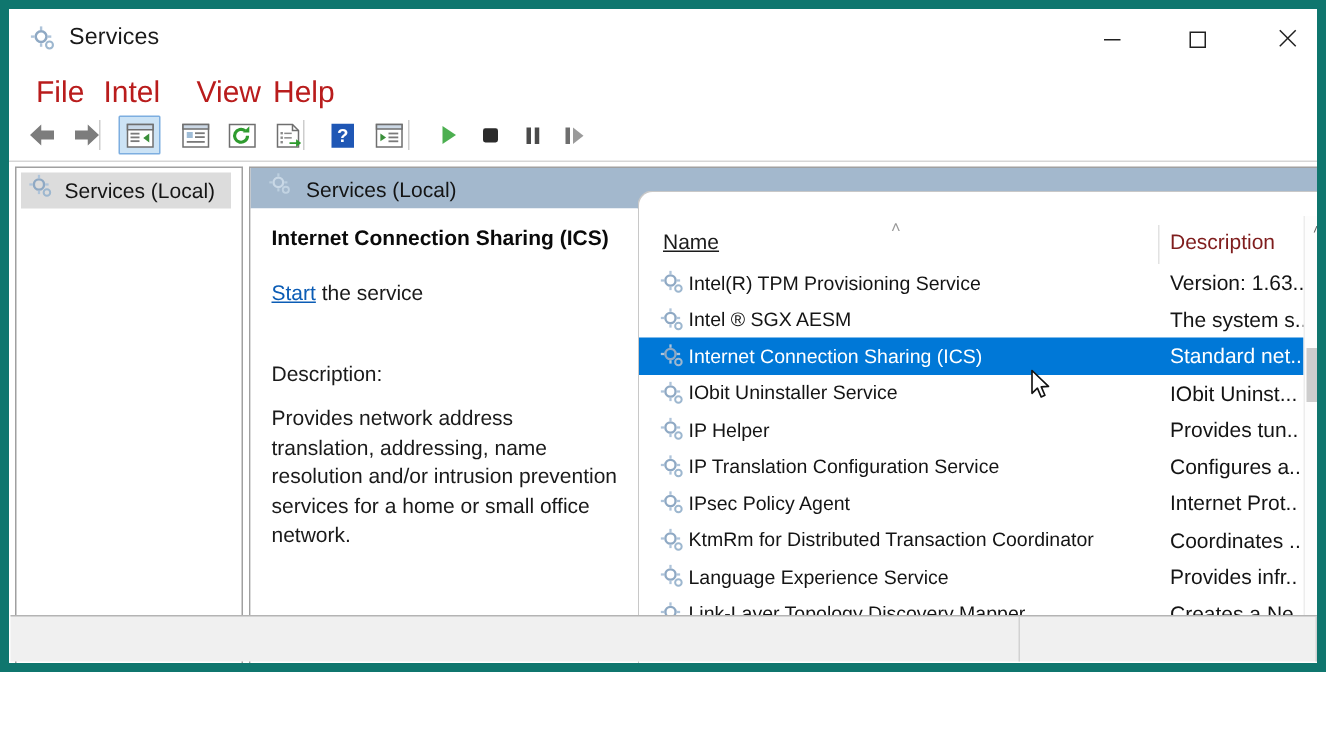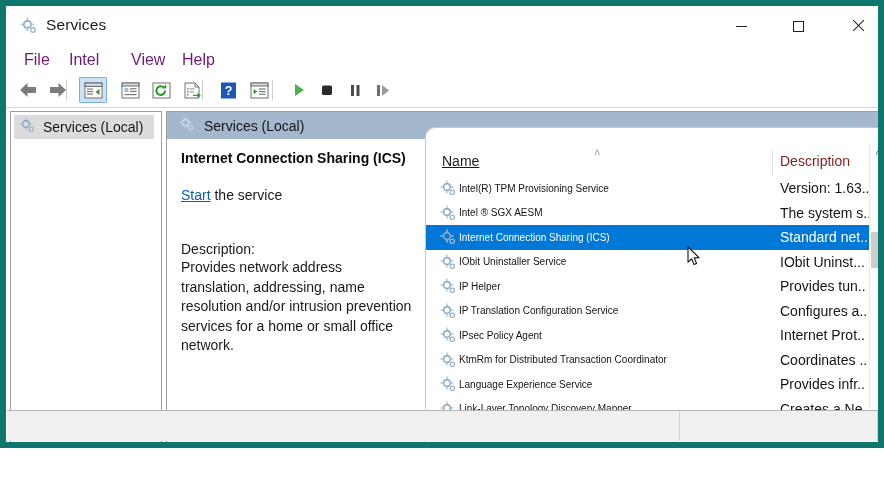--- a/index.html
+++ b/index.html
@@ -75,22 +75,22 @@
     position: absolute;
     left: 0; top: 40px;
     width: 884px; height: 27px;
     background: #ffffff;
   }
   .menu-item {
     position: absolute;
     top: 3px;
     height: 21px;
     padding: 2px 8px;
-    font-size: 16px;
-    color: #701a75;
+    font-size: 20px;
+    color: #b91c1c;
     cursor: default;
     white-space: nowrap;
   }
 
   
   .toolbar {
     position: absolute;
     left: 0; top: 67px;
     width: 884px; height: 34px;
     background: #ffffff;
@@ -193,21 +193,21 @@
     color: #0b5cb5;
     text-decoration: underline;
     cursor: pointer;
   }
   .detail-desc-label {
     margin-top: 38px;
     font-size: 14px;
     color: #1a1a1a;
   }
   .detail-desc-body {
-    margin-top: 1px;
+    margin-top: 12px;
     font-size: 14px;
     color: #1a1a1a;
     line-height: 19.5px;
     width: 232px;
   }
 
   
   .listwrap {
     position: absolute;
     left: 258px; top: 15px;
@@ -271,21 +271,21 @@
   }
   .row.selected { background: #0078d7; }
   .row-icon {
     position: absolute;
     left: 14px; top: 4px;
     width: 17px; height: 17px;
   }
   .row-name {
     position: absolute;
     left: 33px;
-    font-size: 10px;
+    font-size: 13px;
     color: #141414;
     white-space: nowrap;
   }
   .row-desc {
     position: absolute;
     left: 354px;
     font-size: 14px;
     color: #141414;
     white-space: nowrap;
   }

